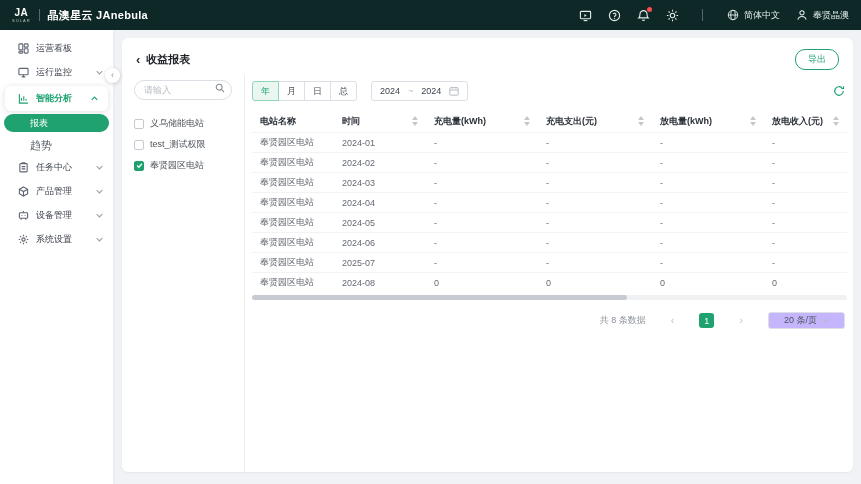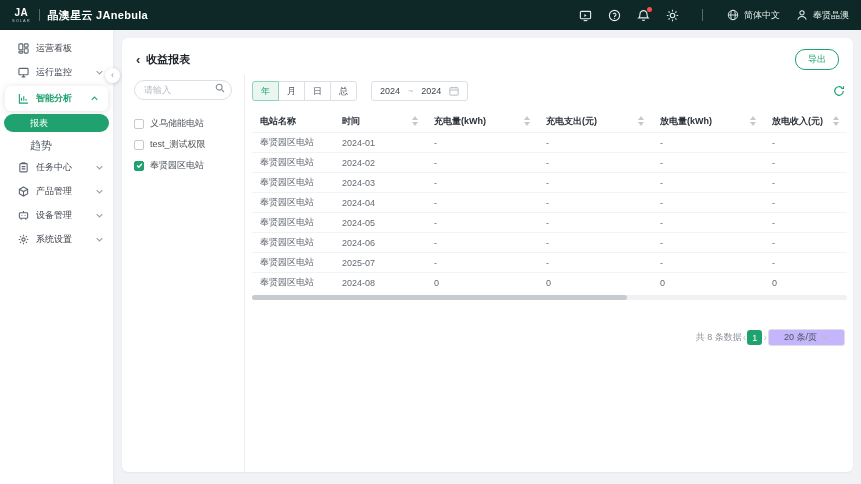--- a/index.html
+++ b/index.html
@@ -100,22 +100,22 @@
   .caret-up { width:0; height:0; border-left:3px solid transparent;
     border-right:3px solid transparent; border-bottom:4px solid #c5c8ce; }
   .caret-down { width:0; height:0; border-left:3px solid transparent;
     border-right:3px solid transparent; border-top:4px solid #c5c8ce; }
 
   .hscroll { height:5px; margin-top:3px; background:#f0f1f3; border-radius:3px;
     position:relative; }
   .hscroll-thumb { position:absolute; left:0; top:0; height:5px; width:63%;
     background:#c7cad0; border-radius:3px; cursor:pointer; }
 
-  .pagination { display:flex; align-items:center; justify-content:flex-end; gap:1px;
-    margin-top:29px; font-size:9px; color:#8a9099; padding-right:2px; }
+  .pagination { display:flex; align-items:center; justify-content:flex-end; gap:25px;
+    margin-top:12px; font-size:9px; color:#8a9099; padding-right:2px; }
   .page-arrow { color:#c0c4cc; font-size:11px; line-height:1; cursor:pointer; }
   .page-num { width:15px; height:15px; background:#1fa26f; color:#fff; border-radius:3px;
     display:flex; align-items:center; justify-content:center; font-size:9px; cursor:pointer; }
   .page-size { border:1px solid #dcdfe6; border-radius:3px; height:17px; padding:0 15px;
     display:flex; align-items:center; gap:5px; color:#4e545b; cursor:pointer; background:#c4b5fd; }
   .page-size .chev { color:#b8bdc4; display:flex; }
 </style>
 </head>
 <body>
 

